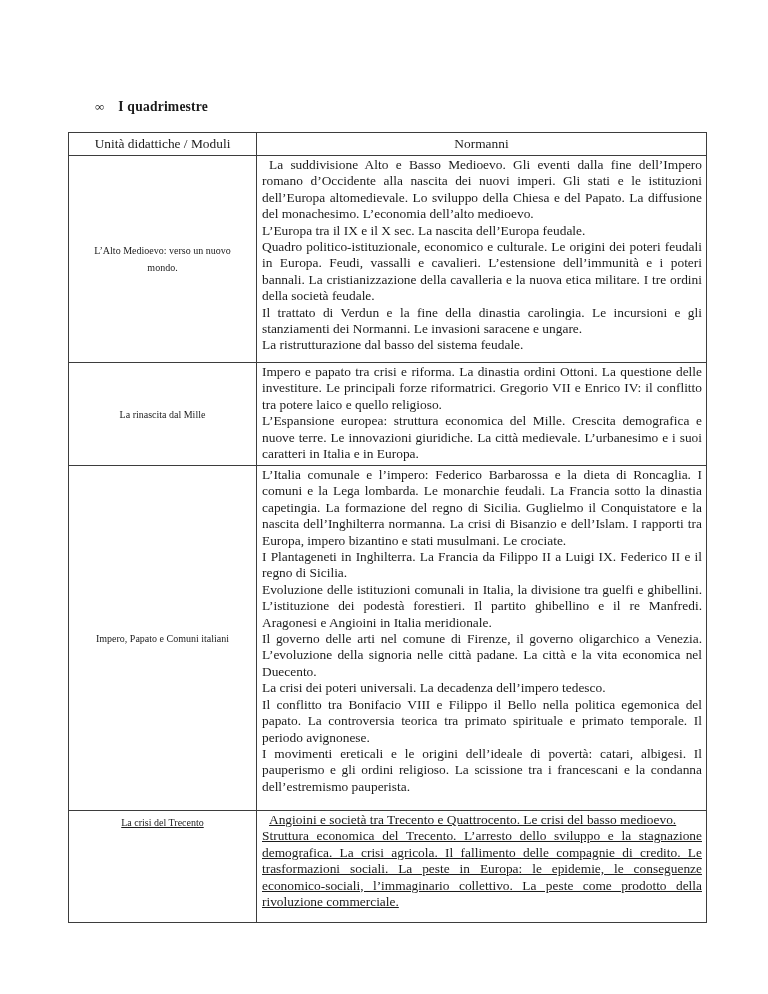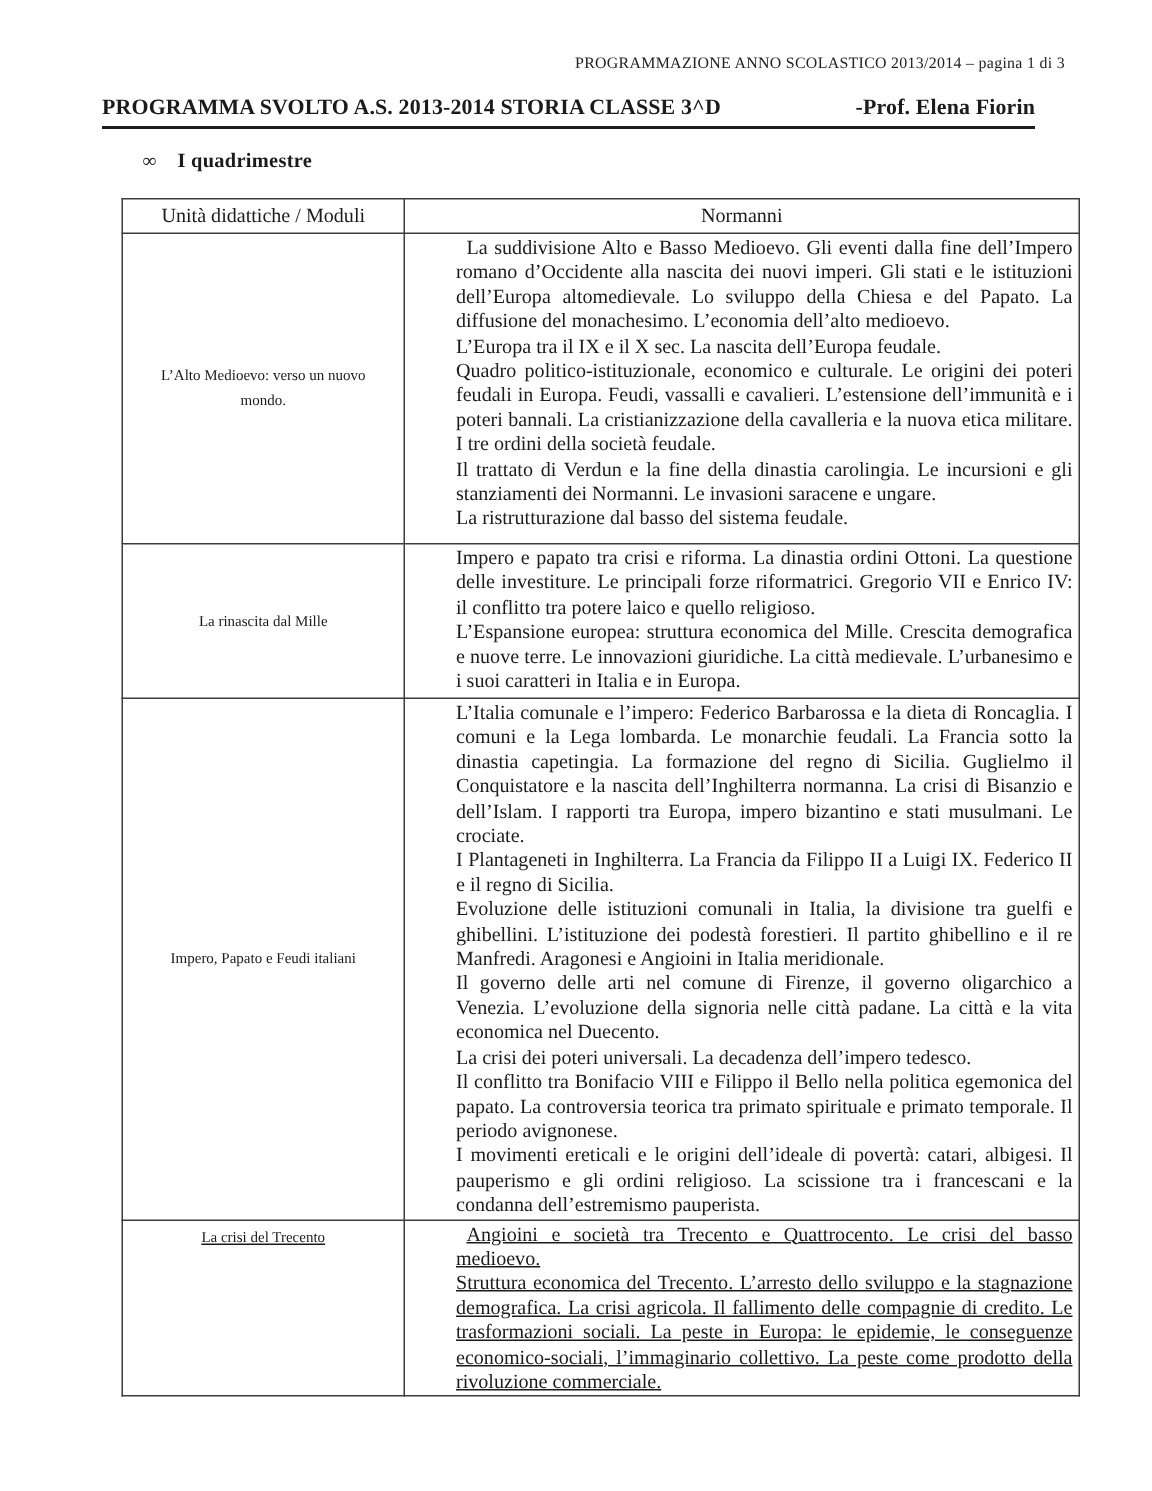--- a/index.html
+++ b/index.html
@@ -43,21 +43,21 @@
     left: 95px;
     display: flex;
     align-items: baseline;
     font-size: 13.6px;
   }
   .section .bullet { font-size: 13px; color: #222; }
   .section .label { font-weight: bold; margin-left: 14px; letter-spacing: 0.2px; font-family: Liberation Serif, serif; }
   table.syllabus {
     position: absolute;
     top: 132px;
-    left: 81px;
+    left: 68px;
     width: 638px;
     border-collapse: collapse;
     table-layout: fixed;
   }
   col.c1 { width: 188px; }
   col.c2 { width: 450px; }
   table.syllabus th, table.syllabus td {
     border: 1px solid #3d3d3d;
   }
   table.syllabus th {
@@ -77,39 +77,33 @@
   tr.r3 td.module { vertical-align: top; padding-top: 3px; }
   td.contents {
     vertical-align: top;
     padding: 1px 4px 1px 5px;
   }
   td.contents p {
     font-size: 13.4px;
     line-height: 16.4px;
     text-align: justify;
     color: #1b1b1b;
-    margin-left: 29px;
   }
   p.indent { text-indent: 7px; }
   tr.r0 { height: 207px; }
   tr.r1 { height: 103px; }
   tr.r2 { height: 345px; }
   tr.r3 { height: 112px; text-decoration: underline; }
 </style>
 </head>
 <body>
 
 <div class="page">
 
-  <div class="meta">PROGRAMMAZIONE ANNO SCOLASTICO 2013/2014 – pagina 1 di 3</div>
 
-  <div class="title">
-    <span>PROGRAMMA SVOLTO A.S. 2013-2014  STORIA CLASSE 3^D</span>
-    <span>-Prof. Elena Fiorin</span>
-  </div>
 
   <div class="section">
     <span class="bullet">∞</span>
     <span class="label">I quadrimestre</span>
   </div>
 
   <table class="syllabus">
     <colgroup>
         <col class="c1">
         <col class="c2">
@@ -132,21 +126,21 @@
         </td>
       </tr>
       <tr class="r1">
         <td class="module">La rinascita dal Mille</td>
         <td class="contents">
           <p>Impero e papato tra crisi e riforma. La dinastia ordini Ottoni. La questione delle investiture. Le principali forze riformatrici. Gregorio VII e Enrico IV: il conflitto tra potere laico e quello religioso.</p>
           <p>L’Espansione europea: struttura economica del Mille. Crescita demografica e nuove terre. Le innovazioni giuridiche. La città medievale. L’urbanesimo e i suoi caratteri in Italia e in Europa.</p>
         </td>
       </tr>
       <tr class="r2">
-        <td class="module">Impero, Papato e Feudi italiani</td>
+        <td class="module">Impero, Papato e Comuni italiani</td>
         <td class="contents">
           <p>L’Italia comunale e l’impero: Federico Barbarossa e la dieta di Roncaglia. I comuni e la Lega lombarda. Le monarchie feudali. La Francia sotto la dinastia capetingia. La formazione del regno di Sicilia. Guglielmo il Conquistatore e la nascita dell’Inghilterra normanna. La crisi di Bisanzio e dell’Islam. I rapporti tra Europa, impero bizantino e stati musulmani. Le crociate.</p>
           <p>I Plantageneti in Inghilterra. La Francia da Filippo II a Luigi IX. Federico II e il regno di Sicilia.</p>
           <p>Evoluzione delle istituzioni comunali in Italia, la divisione tra guelfi e ghibellini. L’istituzione dei podestà forestieri. Il partito ghibellino e il re Manfredi. Aragonesi e Angioini in Italia meridionale.</p>
           <p>Il governo delle arti nel comune di Firenze, il governo oligarchico a Venezia. L’evoluzione della signoria nelle città padane. La città e la vita economica nel Duecento.</p>
           <p>La crisi dei poteri universali. La decadenza dell’impero tedesco.</p>
           <p>Il conflitto tra Bonifacio VIII e Filippo il Bello nella politica egemonica del papato. La controversia teorica tra primato spirituale e primato temporale. Il periodo avignonese.</p>
           <p>I movimenti ereticali e le origini dell’ideale di povertà: catari, albigesi. Il pauperismo e gli ordini religioso. La scissione tra i francescani e la condanna dell’estremismo pauperista.</p>
         </td>
       </tr>

